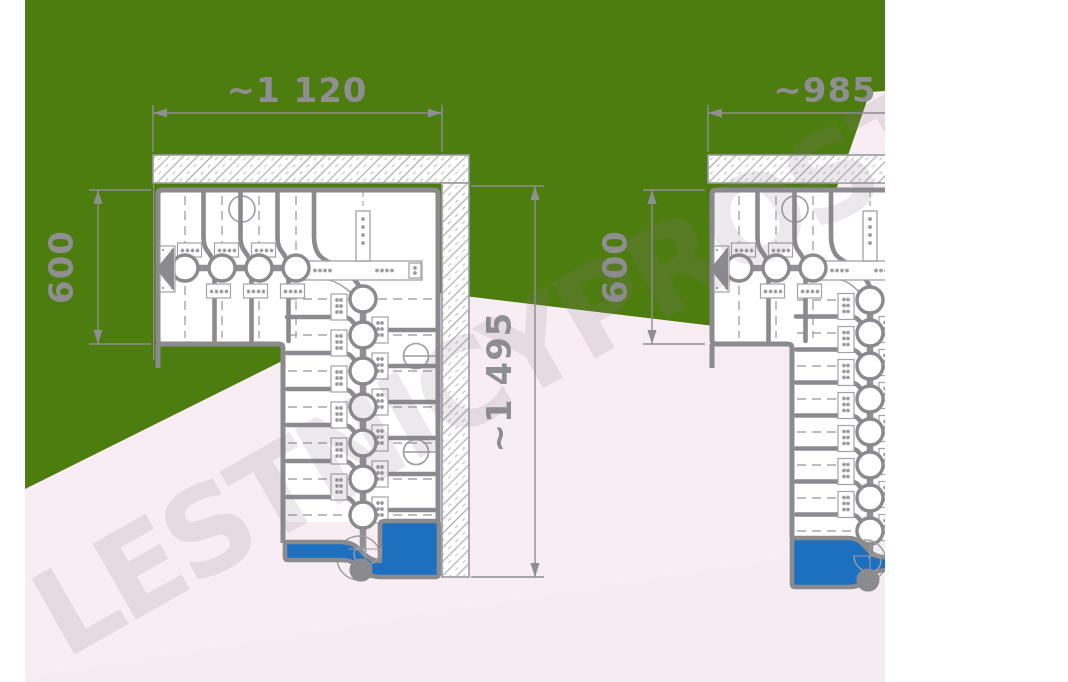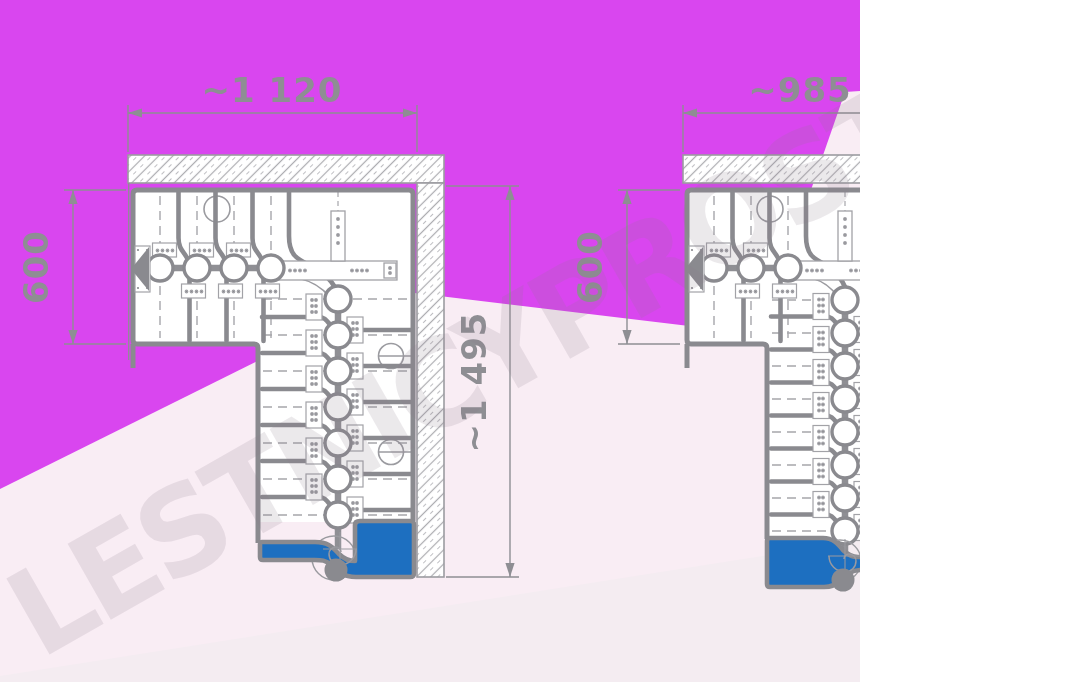--- a/index.html
+++ b/index.html
@@ -1,17 +1,17 @@
 <!DOCTYPE html>
 <html><head>
 <meta charset="utf-8">
 <style>
   html,body{margin:0;padding:0;}
   body{font-family:"DejaVu Sans","Liberation Sans",sans-serif;background:#ffffff;}
-  .canvas{position:relative;width:860px;height:682px;overflow:hidden;background:#d946ef;}
+  .canvas{position:relative;width:860px;height:682px;overflow:hidden;background:#4d7c0f;margin-left:25px;}
   svg text{user-select:none;}
   .dimlabel{font-weight:bold;font-size:34px;fill:#8e8e93;letter-spacing:1px;}
   .watermark{font-weight:bold;font-size:120px;letter-spacing:-6px;fill:#8a7a8a;opacity:0.16;}
 </style>
 </head>
 <body>
 
 <div class="canvas">
 <svg id="scene" width="1068" height="682" viewBox="0 0 1068 682" xmlns="http://www.w3.org/2000/svg">
   <defs>

